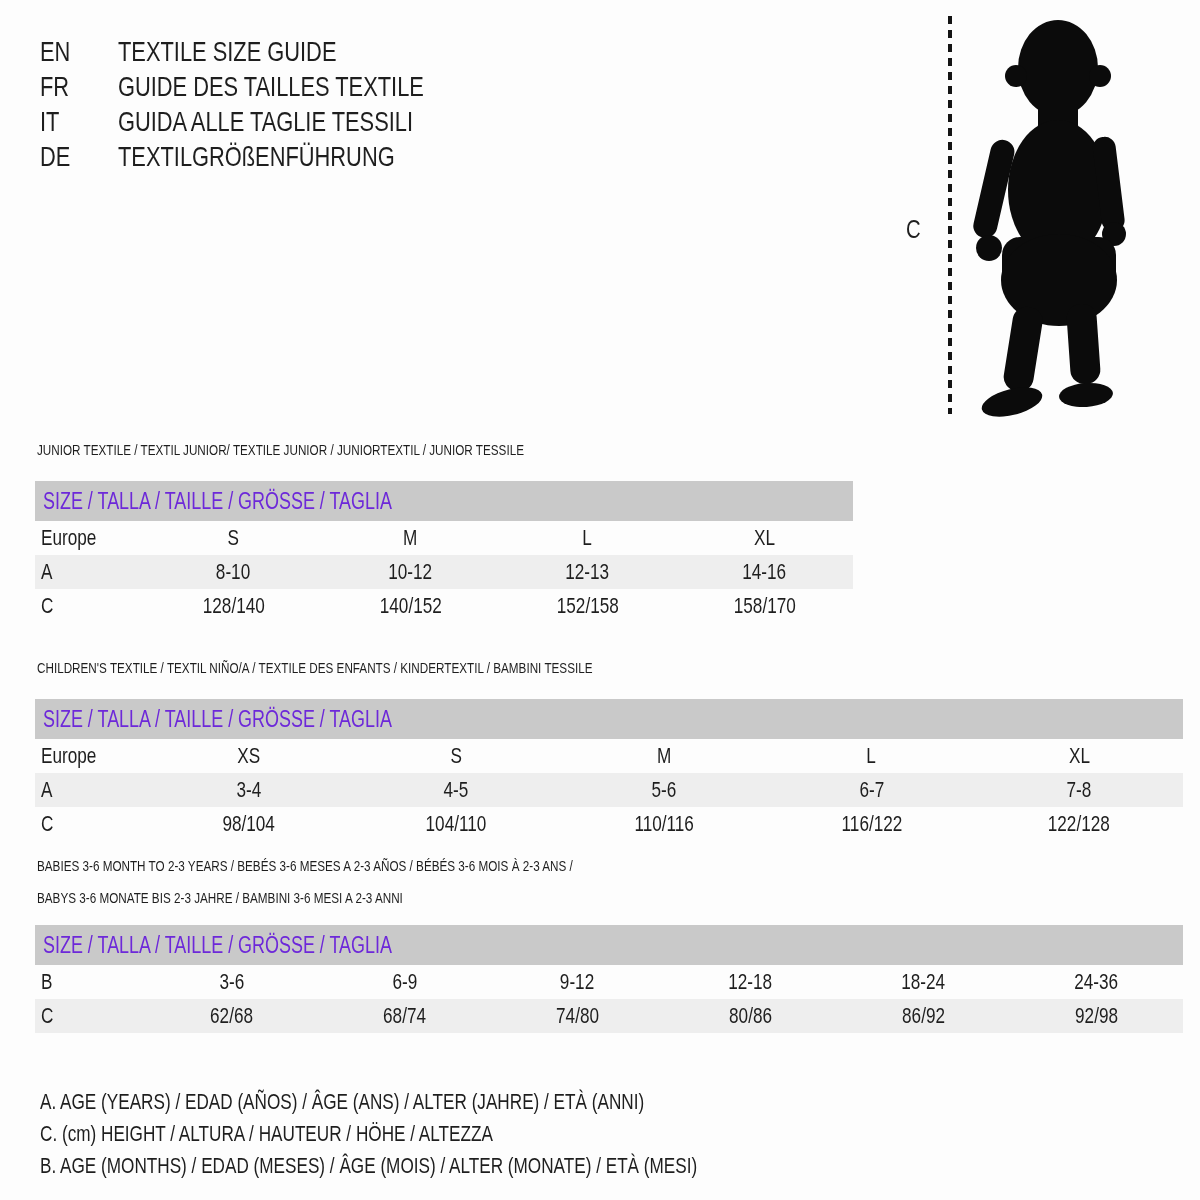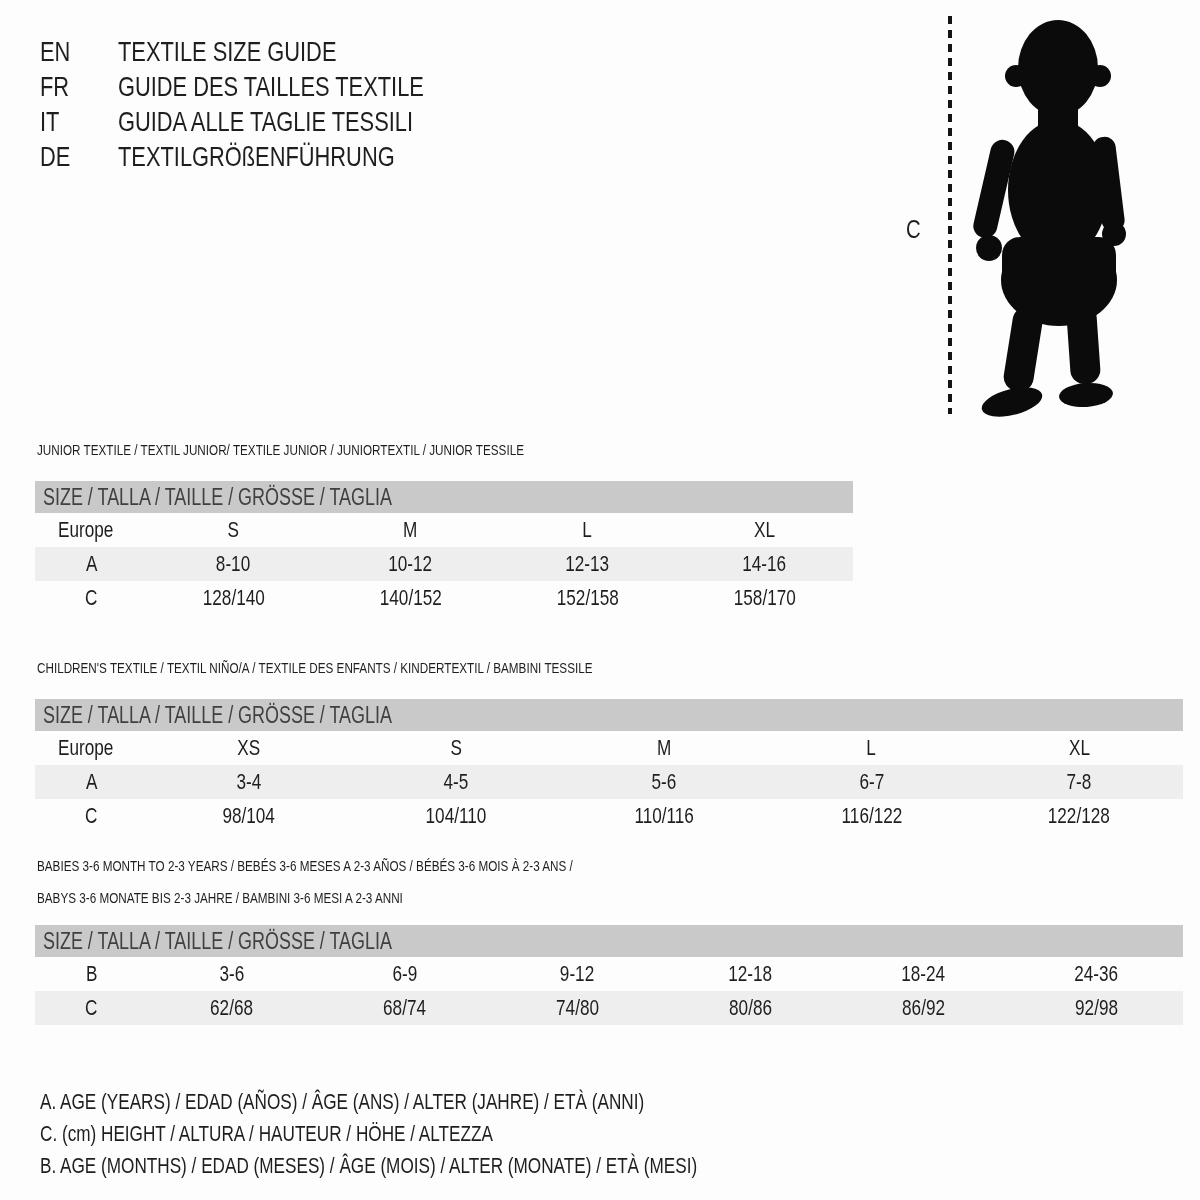--- a/index.html
+++ b/index.html
@@ -21,25 +21,25 @@
   .dash-line{position:absolute;left:948px;top:16px;width:4px;height:398px;
     background:repeating-linear-gradient(to bottom,#141414 0 8px,transparent 8px 14px);}
   .c-label{position:absolute;left:906px;top:214px;font-size:26px;}
   .silhouette{position:absolute;left:962px;top:12px;}
 
   
   .section-title{position:absolute;left:37px;font-size:15px;line-height:32px;}
   .tbl{position:absolute;left:35px;}
   .tbl-junior{width:818px;}
   .tbl-wide{width:1148px;}
-  .size-bar{height:32px;background:#c9c9c9;color:#404040;display:flex;align-items:center;
+  .size-bar{height:40px;background:#c9c9c9;color:#6d28d9;display:flex;align-items:center;
     padding-left:8px;font-size:23px;}
   .tr{display:flex;align-items:center;height:34px;font-size:22px;}
   .tr.shaded{background:#eeeeee;}
-  .td-label{width:110px;padding-left:6px;box-sizing:border-box;text-align:center;}
+  .td-label{width:110px;padding-left:6px;box-sizing:border-box;}
   .td{flex:1;text-align:center;}
 
   
   .legend{position:absolute;left:40px;top:1086px;font-size:22px;line-height:32px;}
 </style>
 </head>
 <body>
 
 <div class="page">
 

